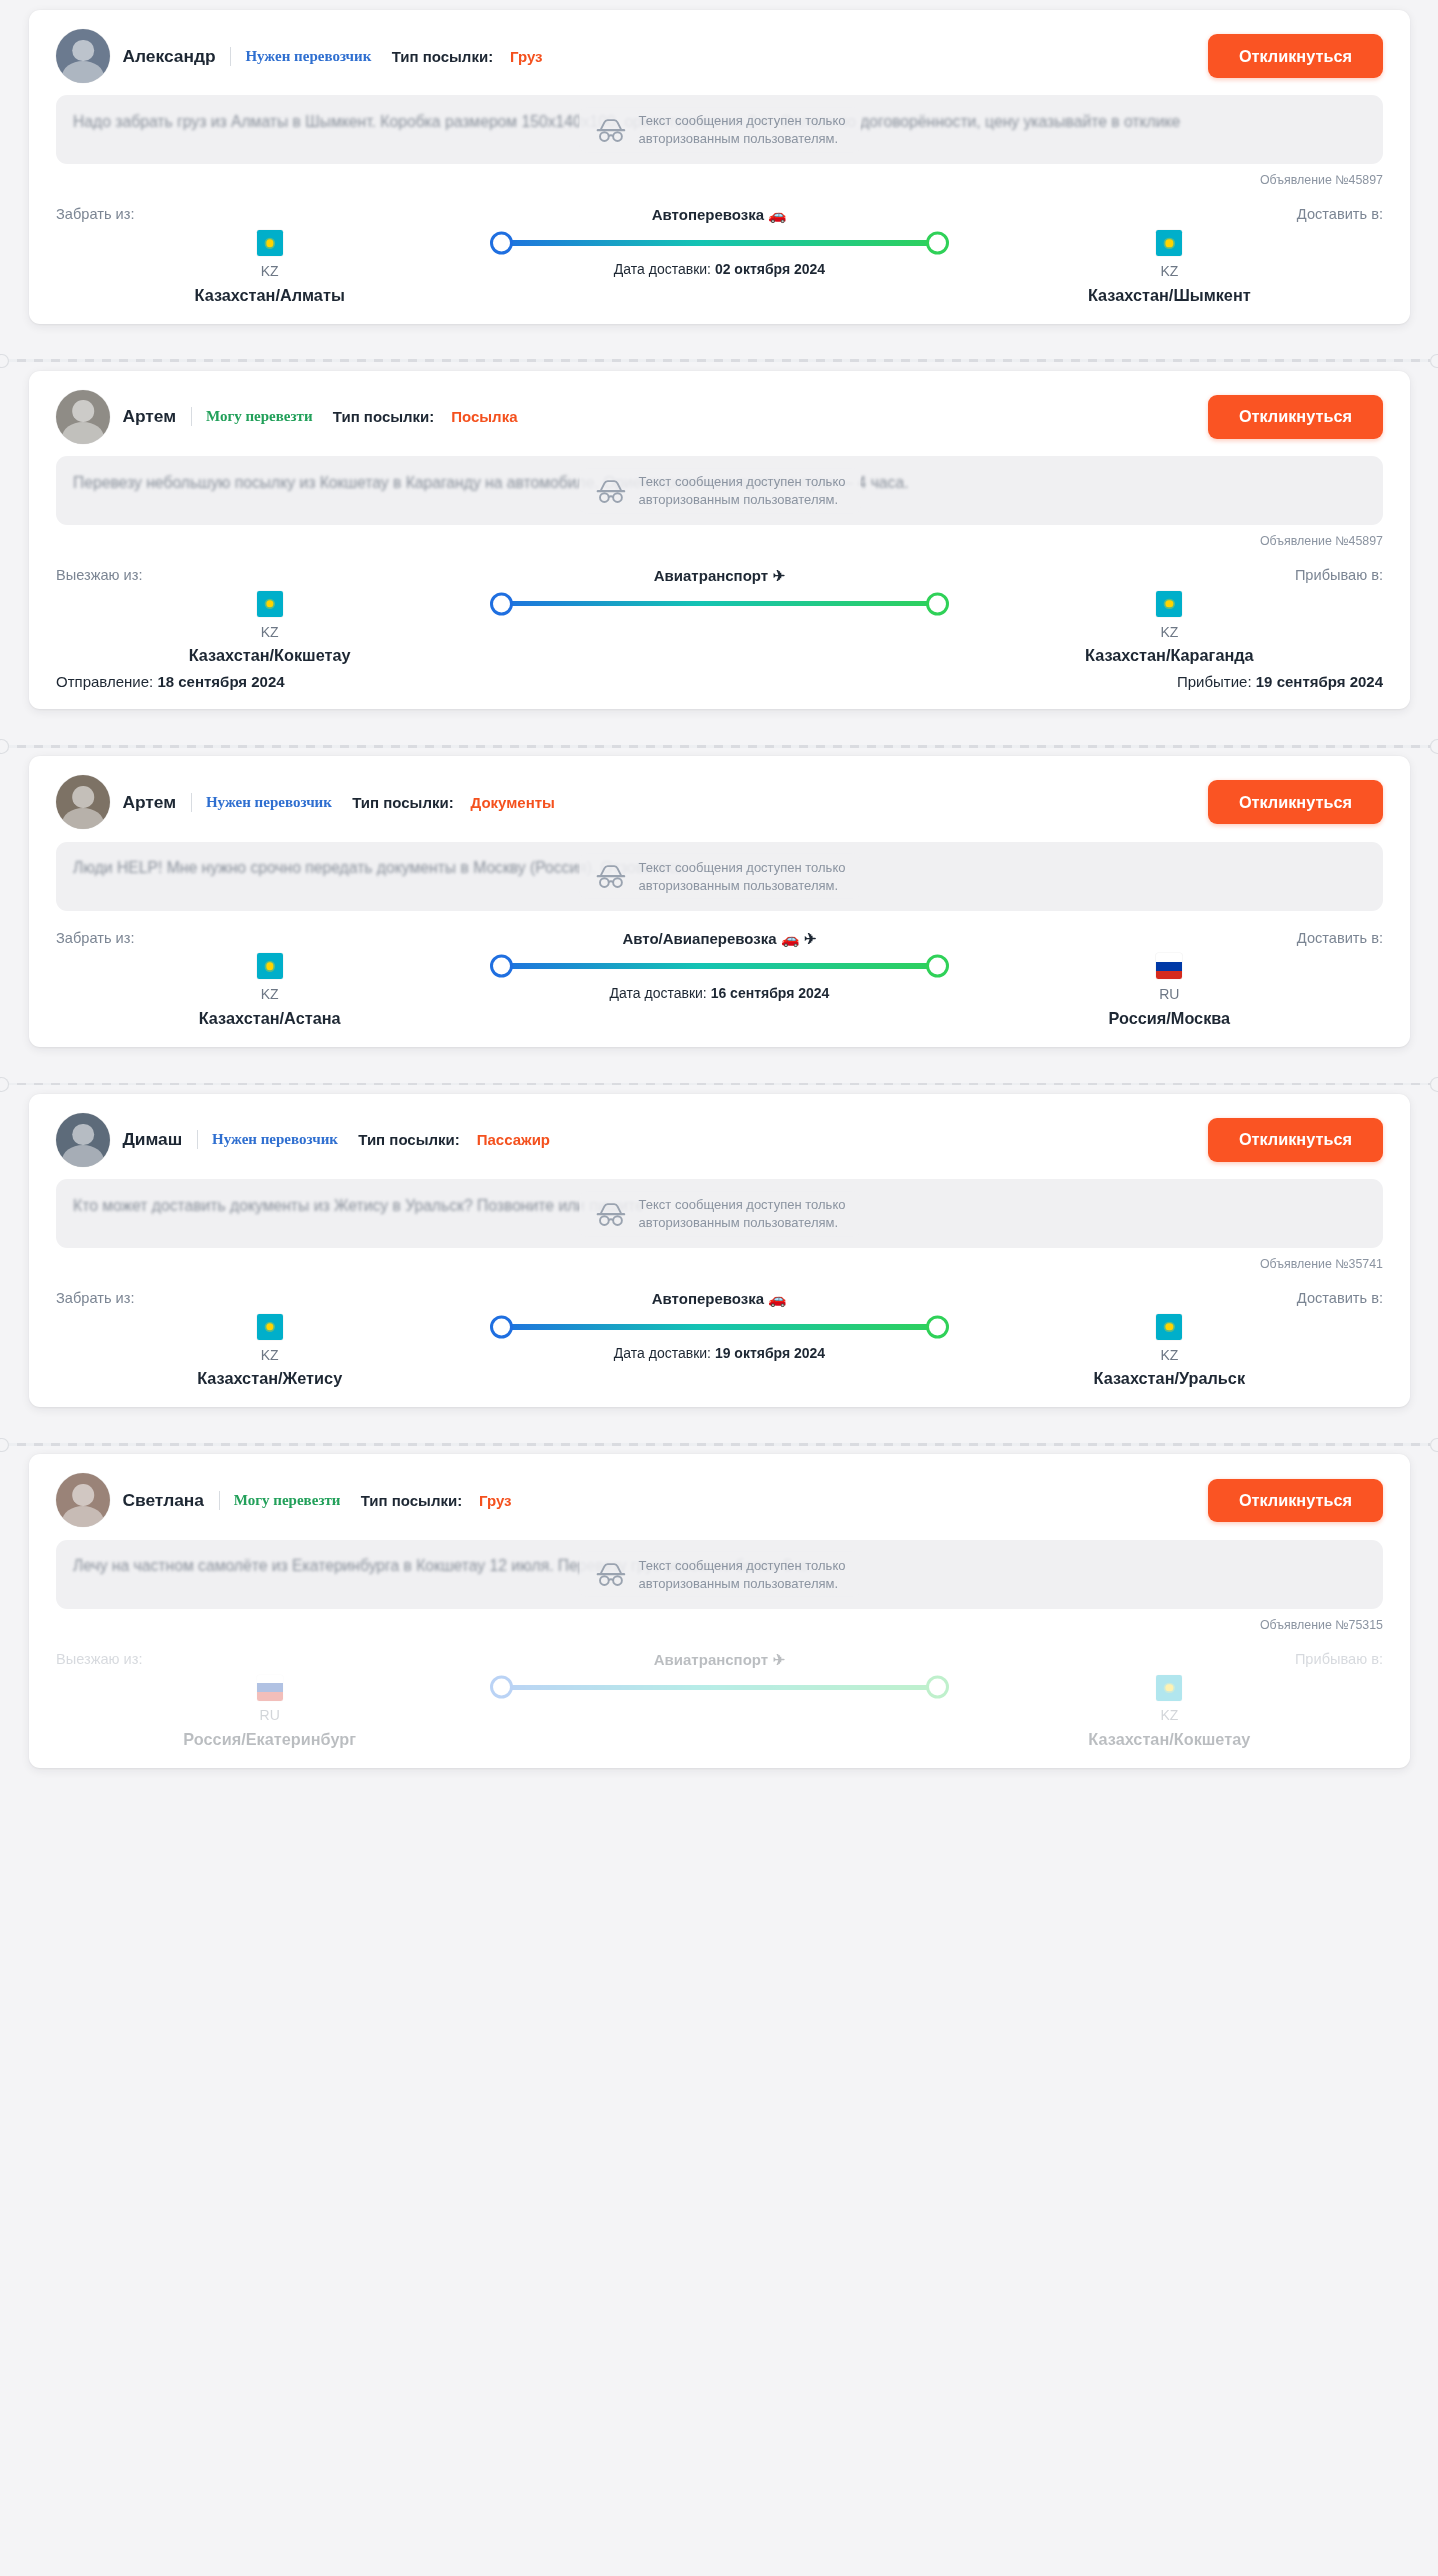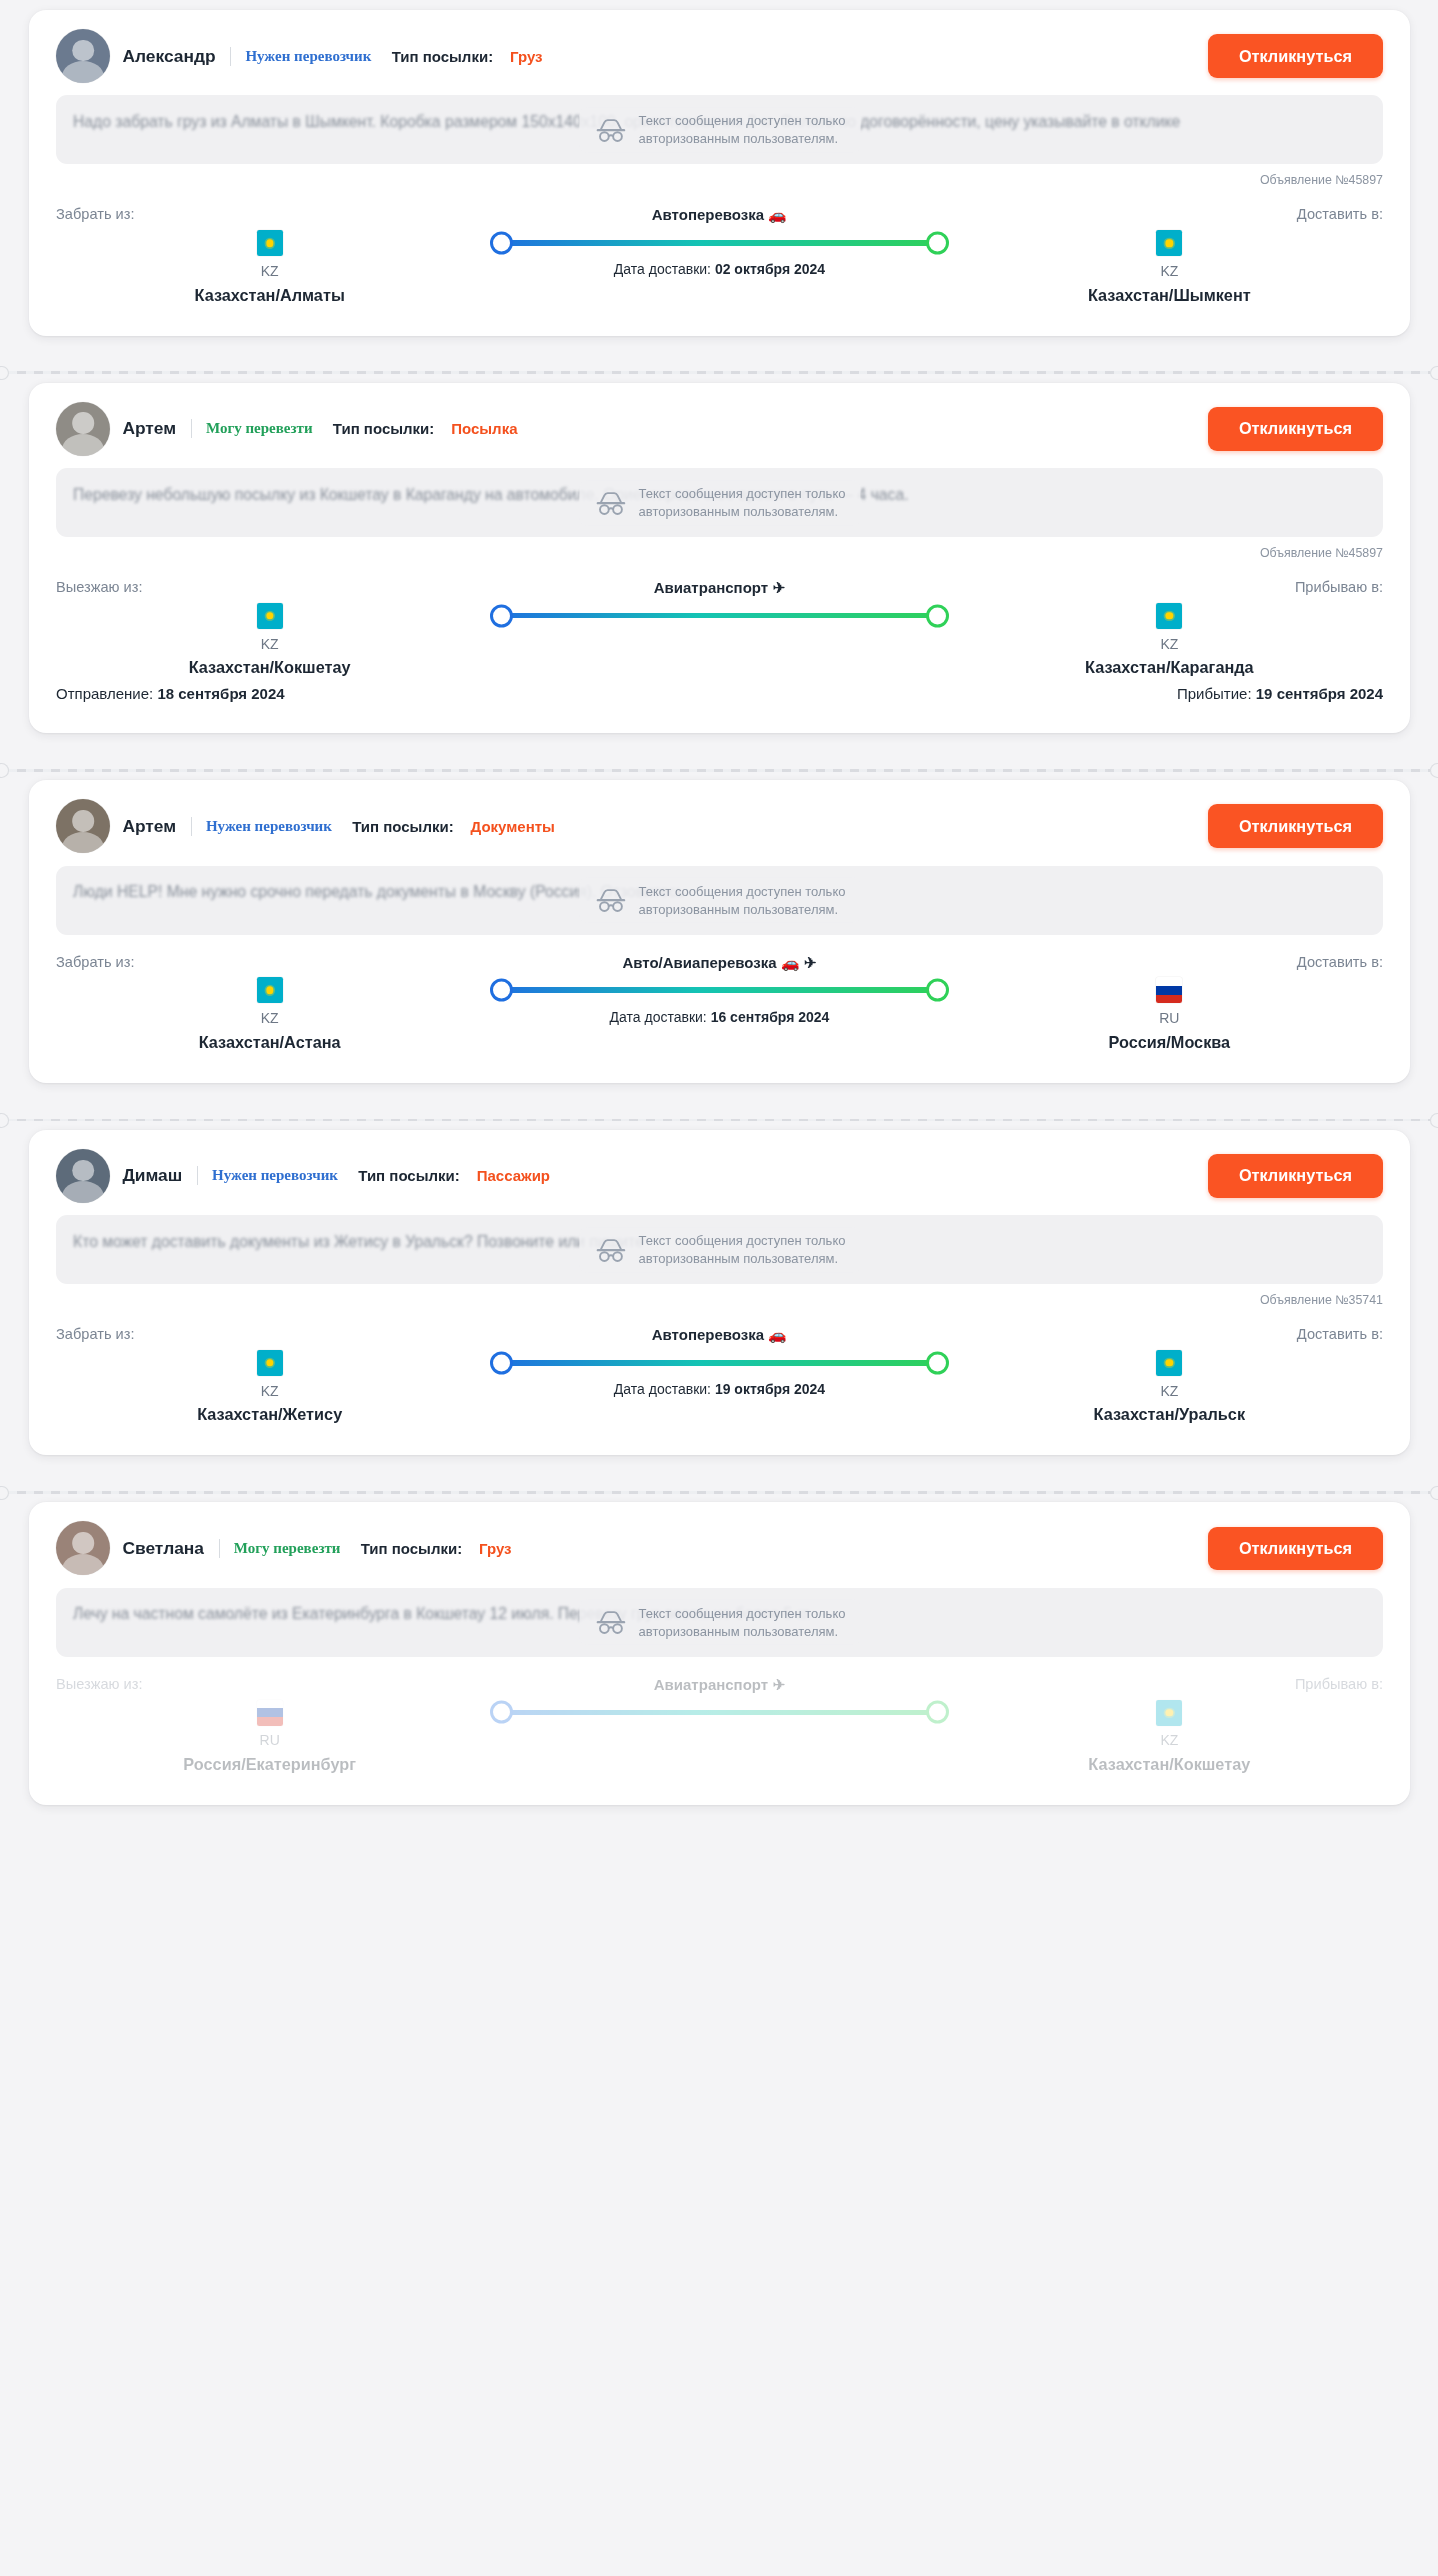--- a/index.html
+++ b/index.html
@@ -19,23 +19,23 @@
     box-sizing: border-box;
   }
   .card-wrap {
     position: relative;
     padding: 0 29px;
     margin-bottom: 29px;
   }
   .card {
     position: relative;
     background: #ffffff;
-    border-radius: 17px;
+    border-radius: 11px;
     box-shadow: 0 2.2px 10px rgba(26,32,44,0.07), 0 0.6px 1.7px rgba(26,32,44,0.06);
-    padding: 19px 27px 31px 27px;
+    padding: 19px 27px 19px 27px;
     box-sizing: border-box;
     overflow: hidden;
   }
   
   .tear {
     position: relative;
     height: 14.6px;
     margin: 0 0 3.4px 0;
   }
   .tear:before {
@@ -590,20 +590,21 @@
               <path d="M14 20 L20 8 Q22 4 26 4 L38 4 Q42 4 44 8 L50 20" fill="none" stroke="currentColor" stroke-width="3.5" stroke-linecap="round" stroke-linejoin="round"></path>
               <rect x="6" y="20" width="52" height="4.5" rx="2.2" fill="currentColor"></rect>
               <circle cx="20" cy="34" r="8" fill="none" stroke="currentColor" stroke-width="3.5"></circle>
               <circle cx="44" cy="34" r="8" fill="none" stroke="currentColor" stroke-width="3.5"></circle>
               <path d="M28 33 Q32 30 36 33" fill="none" stroke="currentColor" stroke-width="3.5" stroke-linecap="round"></path>
             </svg>
             <div class="ov-text">Текст сообщения доступен только
 авторизованным пользователям.</div>
           </div>
         </div>
+        <div class="ad-no">Объявление №75315</div>
         <div class="route">
           <div class="col-left">
             <div class="small-label">Выезжаю из:</div>
             <div class="place">
               <div class="flag ru"></div>
               <span class="cc">RU</span>
               <span>Россия/Екатеринбург</span>
             </div>
           </div>
           <div class="col-mid">

